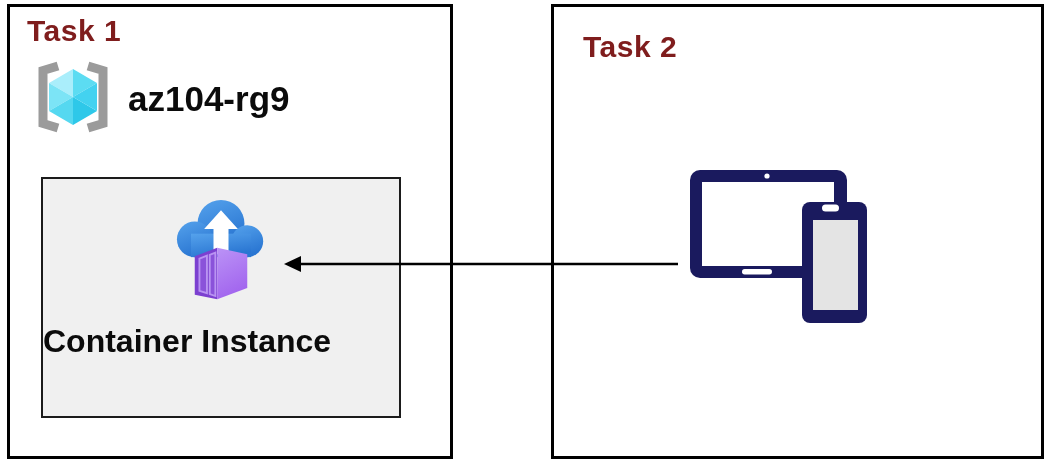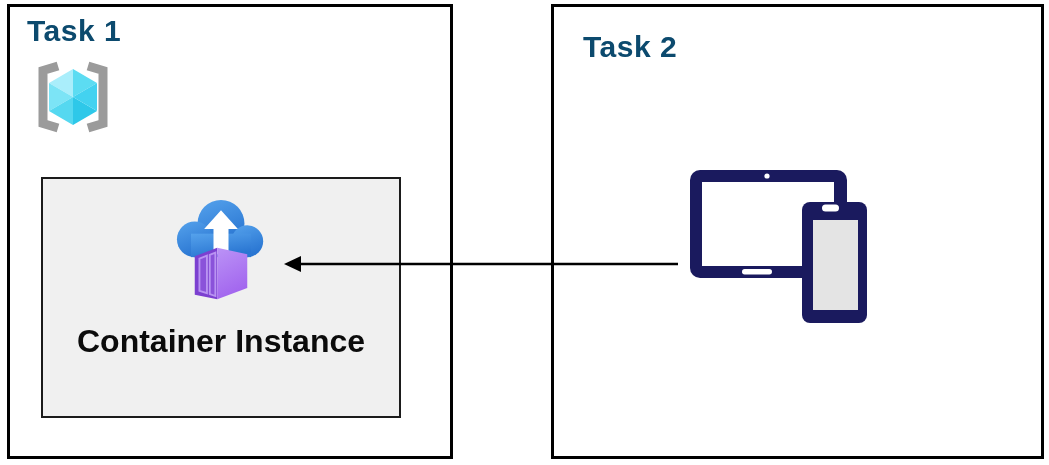--- a/index.html
+++ b/index.html
@@ -1,26 +1,26 @@
 <!DOCTYPE html>
 <html><head>
 <meta charset="utf-8">
 <style>
   html,body{margin:0;padding:0;background:#ffffff;}
   body{width:1049px;height:465px;position:relative;font-family:"Liberation Sans",sans-serif;overflow:hidden;}
   .stage{position:absolute;inset:0;}
   .task-box{position:absolute;top:4px;height:455px;border:3px solid #000;background:#fff;box-sizing:border-box;}
   .task-box.left{left:7px;width:446px;}
   .task-box.right{left:551px;width:493px;}
-  .task-title{position:absolute;font-size:30px;font-weight:700;color:#0c4a6e;letter-spacing:0.5px;}
+  .task-title{position:absolute;font-size:30px;font-weight:700;color:#7f1d1d;letter-spacing:0.5px;}
   .rg-row-icon{position:absolute;left:18px;top:50px;width:90px;height:80px;}
   .rg-name{position:absolute;left:118px;top:72px;font-size:35px;font-weight:700;color:#0b0b0b;}
   .inner-box{position:absolute;left:31px;top:170px;width:356px;height:237px;background:#f0f0f0;border:2px solid #1b1b1b;}
   .aci-icon{position:absolute;left:133px;top:19px;width:90px;height:107px;}
-  .inner-label{position:absolute;left:0;top:144px;width:100%;text-align:center;font-size:32px;font-weight:700;color:#0b0b0b;}
+  .inner-label{position:absolute;left:0;top:144px;width:100%;font-size:32px;font-weight:700;color:#0b0b0b;}
   .devices-icon{position:absolute;left:134px;top:159px;width:182px;height:160px;}
   .task2-label{position:absolute;left:0;top:345px;width:480px;text-align:center;font-size:34px;font-weight:700;color:#0b0b0b;}
   .flow-arrow{position:absolute;left:284px;top:251px;width:396px;height:26px;z-index:5;}
 </style>
 </head>
 <body>
 
 <div class="stage">
 
   <div class="task-box left">
@@ -29,20 +29,21 @@
     <svg class="rg-row-icon" viewBox="0 0 90 80">
       <path d="M30 9 L15 13.5 L15 66.5 L30 71" fill="none" stroke="#9b9b9b" stroke-width="9"></path>
       <path d="M60 9 L75 13.5 L75 66.5 L60 71" fill="none" stroke="#9b9b9b" stroke-width="9"></path>
       <polygon points="45,12 21,26 45,40" fill="#aaeefb"></polygon>
       <polygon points="45,12 69,26 45,40" fill="#5cdcf2"></polygon>
       <polygon points="21,26 21,54 45,40" fill="#7ce4f6"></polygon>
       <polygon points="21,54 45,68 45,40" fill="#55d8f0"></polygon>
       <polygon points="45,68 69,54 45,40" fill="#2ec8e9"></polygon>
       <polygon points="69,54 69,26 45,40" fill="#43d2f0"></polygon>
     </svg>
+    <div class="rg-name">az104-rg9</div>
 
     <div class="inner-box">
       <svg class="aci-icon" viewBox="0 0 96 114">
         <defs>
           <linearGradient id="cloudGrad" x1="0" y1="0" x2="0.4" y2="1">
             <stop offset="0" stop-color="#55a2ec"></stop>
             <stop offset="1" stop-color="#2a76d2"></stop>
           </linearGradient>
           <linearGradient id="sideGrad" x1="0" y1="0" x2="0.3" y2="1">
             <stop offset="0" stop-color="#bb93f6"></stop>

